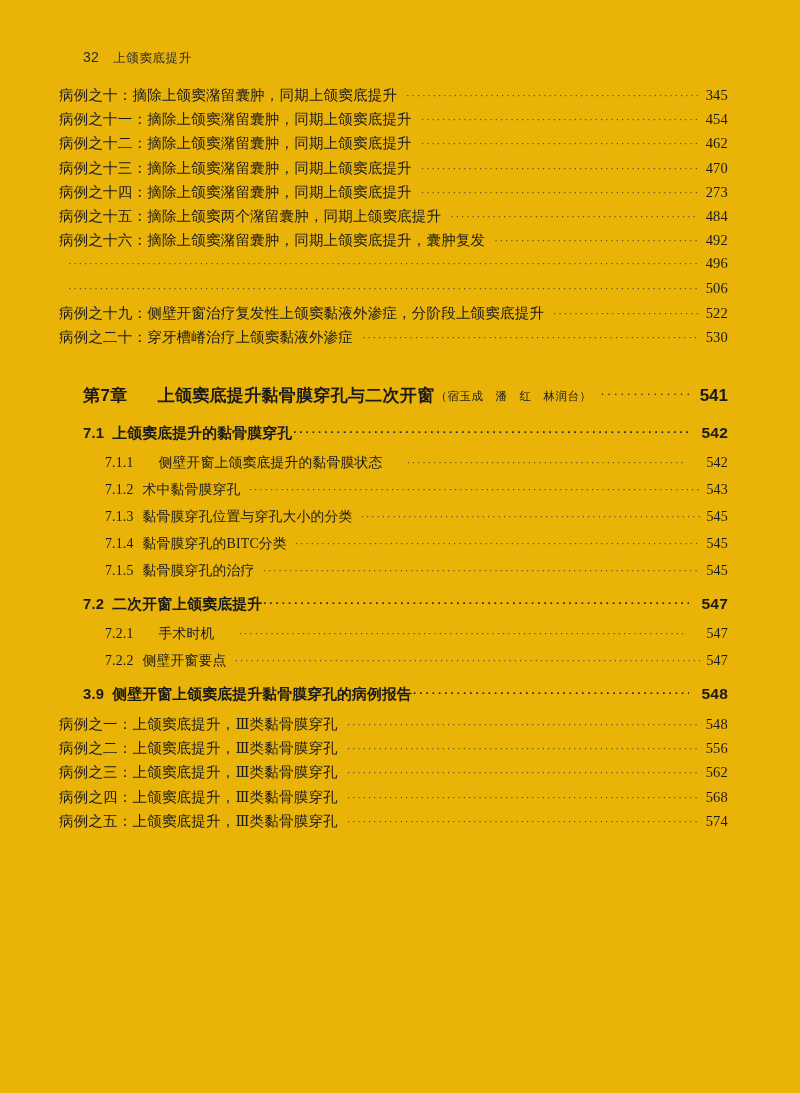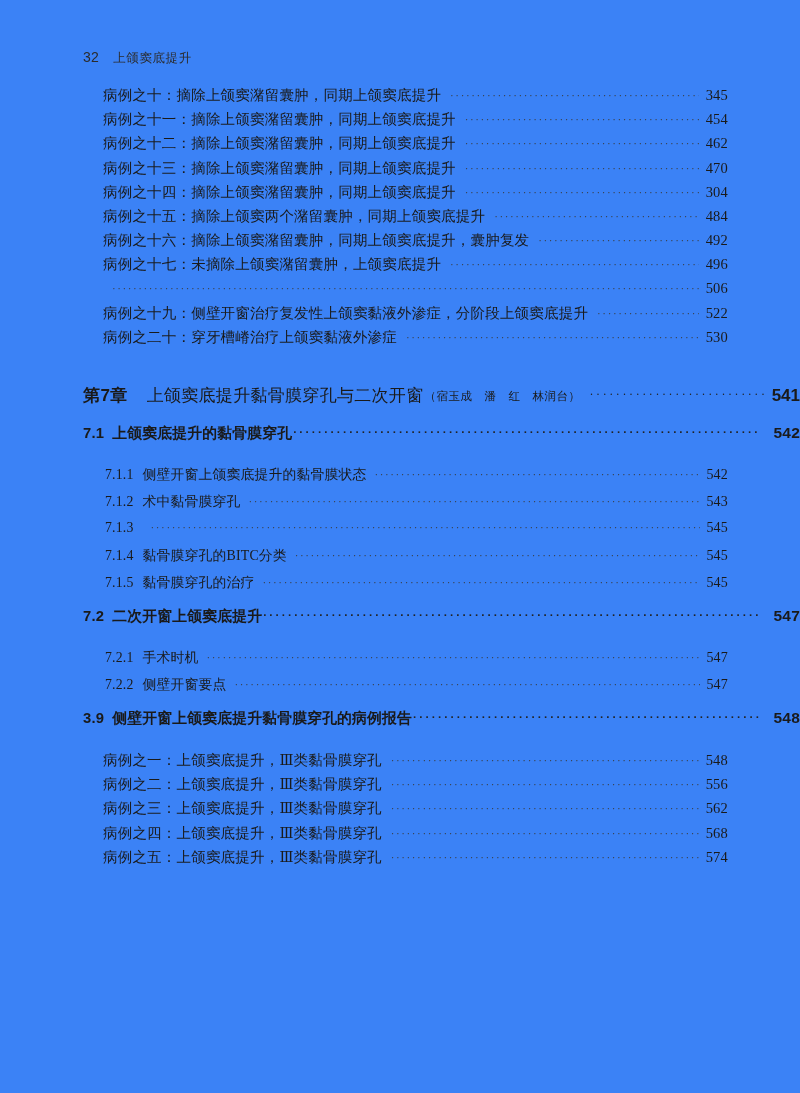--- a/index.html
+++ b/index.html
@@ -12,21 +12,21 @@
     height: 1093px;
     position: relative;
     font-family: "Liberation Serif", "DejaVu Serif", serif;
     color: #1a1a1a;
     overflow: hidden;
   }
 
   .page {
     position: absolute;
     inset: 0;
-    background: #3b82f6;
+    background: #eab308;
   }
 
   
   .running-head {
     position: absolute;
     left: 83px;
     top: 49px;
     display: flex;
     align-items: baseline;
     gap: 14px;
@@ -78,21 +78,21 @@
   }
 
   .row .pageno {
     flex: 0 0 auto;
     text-align: right;
     white-space: nowrap;
   }
 
   
   .row.case {
-    padding-left: 103px;
+    padding-left: 59px;
     padding-right: 72px;
     height: 24.2px;
     font-size: 14.5px;
     letter-spacing: 0.2px;
   }
   .row.case .leader {
     margin-left: 9px;
     margin-right: 1px;
     position: relative;
     top: -1px;
@@ -105,36 +105,37 @@
   .row.case .pageno {
     width: 28px;
     font-size: 14.5px;
   }
 
   
   .chapter {
     display: flex;
     align-items: baseline;
     padding-left: 83px;
+    padding-right: 72px;
     margin-top: 32px;
     height: 34px;
   }
   .chapter .ch-num {
     font-family: "Liberation Sans", "DejaVu Sans", sans-serif;
     font-weight: bold;
     font-size: 17px;
     white-space: nowrap;
     letter-spacing: 0.4px;
   }
   .chapter .ch-title {
     font-family: "Liberation Sans", "DejaVu Sans", sans-serif;
-    font-weight: normal;
+    font-weight: bold;
     font-size: 17px;
     white-space: nowrap;
-    margin-left: 19px;
+    margin-left: 30px;
     letter-spacing: 0.3px;
   }
   .chapter .ch-authors {
     font-family: "Liberation Serif", "DejaVu Serif", serif;
     font-size: 11.5px;
     white-space: nowrap;
     margin-left: 1px;
     position: relative;
     top: -1px;
     letter-spacing: 0.5px;
@@ -158,20 +159,21 @@
     font-weight: bold;
     font-size: 17px;
     width: 34px;
     text-align: right;
     white-space: nowrap;
   }
 
   
   .row.section {
     padding-left: 83px;
+    padding-right: 72px;
     height: 30px;
     font-family: "Liberation Sans", "DejaVu Sans", sans-serif;
     font-weight: bold;
     font-size: 14.8px;
     letter-spacing: 0.2px;
     margin-top: 6px;
   }
   .row.section .sec-num {
     white-space: nowrap;
     margin-right: 8px;
@@ -214,21 +216,21 @@
     font-size: 11px;
     letter-spacing: 1.6px;
     color: #3a3a3a;
   }
   .row.subsection .pageno {
     width: 27px;
     font-size: 14px;
   }
 
   .gap-before-section { margin-top: 14px; }
-  .gap-after-section  { margin-top: 12px; }
+  .gap-after-section  { margin-top: 0; gap: 16px; }
 </style>
 </head>
 <body>
 
 <div class="page">
 
   <div class="running-head">
     <span class="folio">32</span>
     <span class="book-title">上颌窦底提升</span>
   </div>
@@ -252,34 +254,33 @@
         <span class="pageno">462</span>
       </div>
       <div class="row case">
         <span class="label">病例之十三：摘除上颌窦潴留囊肿，同期上颌窦底提升</span>
         <span class="leader"></span>
         <span class="pageno">470</span>
       </div>
       <div class="row case">
         <span class="label">病例之十四：摘除上颌窦潴留囊肿，同期上颌窦底提升</span>
         <span class="leader"></span>
-        <span class="pageno">304</span>
+        <span class="pageno">273</span>
       </div>
       <div class="row case">
         <span class="label">病例之十五：摘除上颌窦两个潴留囊肿，同期上颌窦底提升</span>
         <span class="leader"></span>
         <span class="pageno">484</span>
       </div>
       <div class="row case">
         <span class="label">病例之十六：摘除上颌窦潴留囊肿，同期上颌窦底提升，囊肿复发</span>
         <span class="leader"></span>
         <span class="pageno">492</span>
       </div>
       <div class="row case">
-        <span class="label">病例之十七：未摘除上颌窦潴留囊肿，上颌窦底提升</span>
         <span class="leader"></span>
         <span class="pageno">496</span>
       </div>
       <div class="row case">
         <span class="leader"></span>
         <span class="pageno">506</span>
       </div>
       <div class="row case">
         <span class="label">病例之十九：侧壁开窗治疗复发性上颌窦黏液外渗症，分阶段上颌窦底提升</span>
         <span class="leader"></span>
@@ -313,20 +314,21 @@
       <span class="pageno">542</span>
     </div>
     <div class="row subsection">
       <span class="sub-num">7.1.2</span>
       <span class="label">术中黏骨膜穿孔</span>
       <span class="leader"></span>
       <span class="pageno">543</span>
     </div>
     <div class="row subsection">
       <span class="sub-num">7.1.3</span>
+      <span class="label">黏骨膜穿孔位置与穿孔大小的分类</span>
       <span class="leader"></span>
       <span class="pageno">545</span>
     </div>
     <div class="row subsection">
       <span class="sub-num">7.1.4</span>
       <span class="label">黏骨膜穿孔的BITC分类</span>
       <span class="leader"></span>
       <span class="pageno">545</span>
     </div>
     <div class="row subsection">

